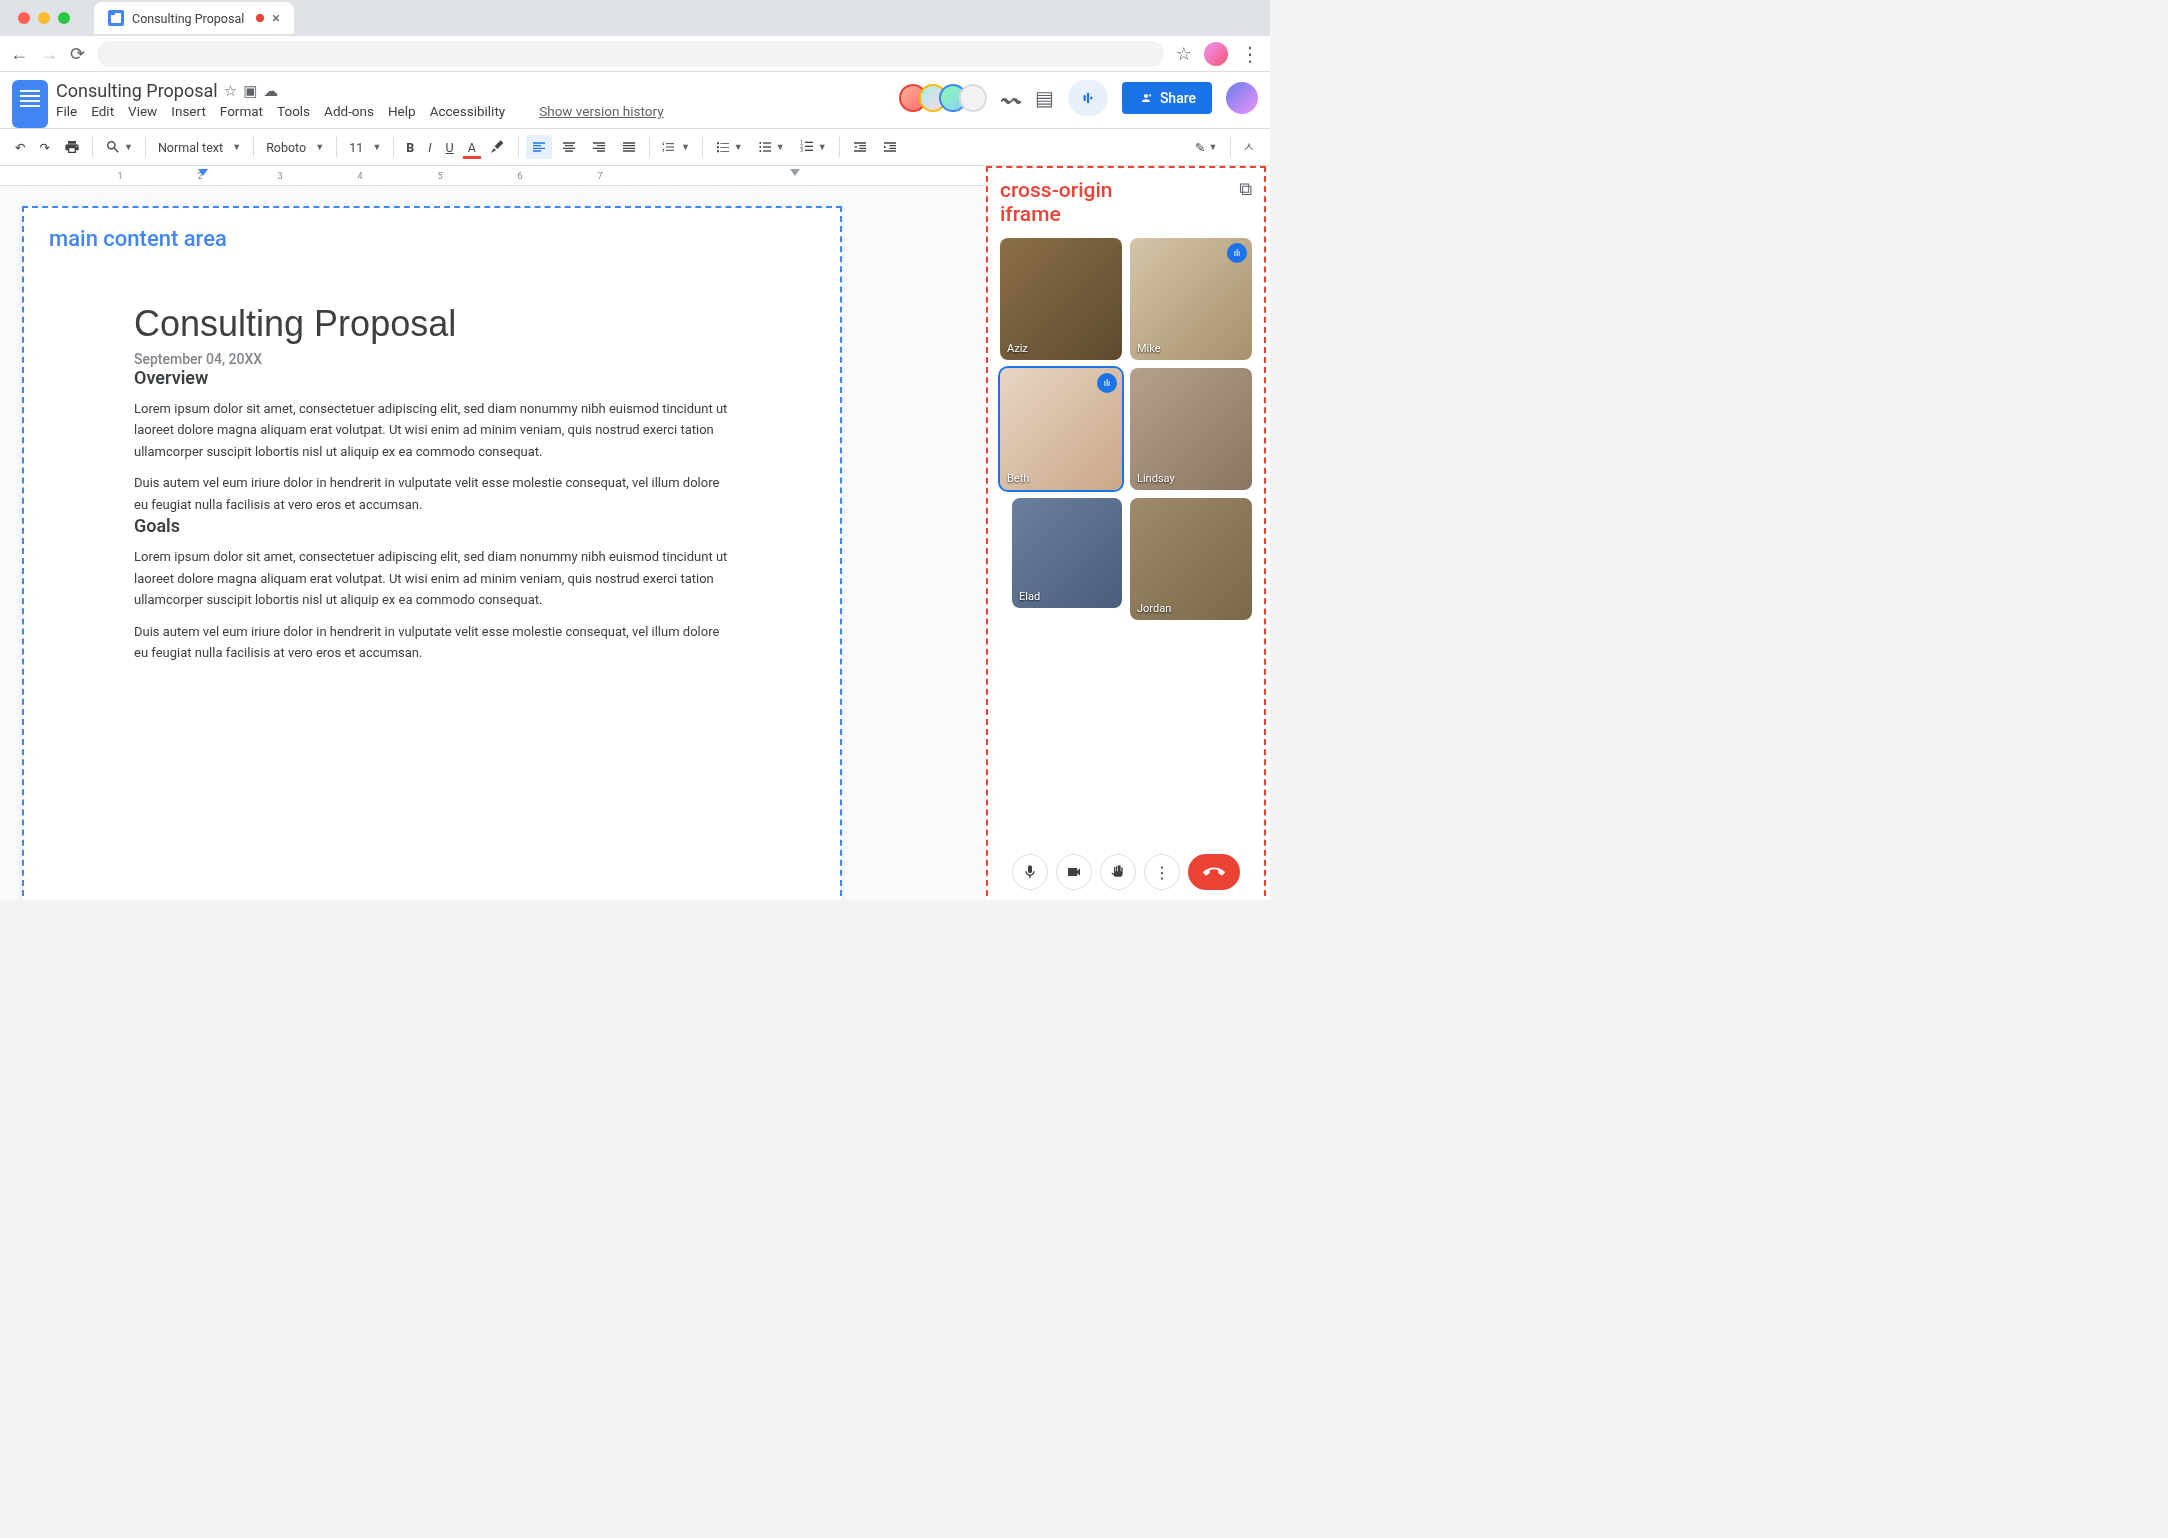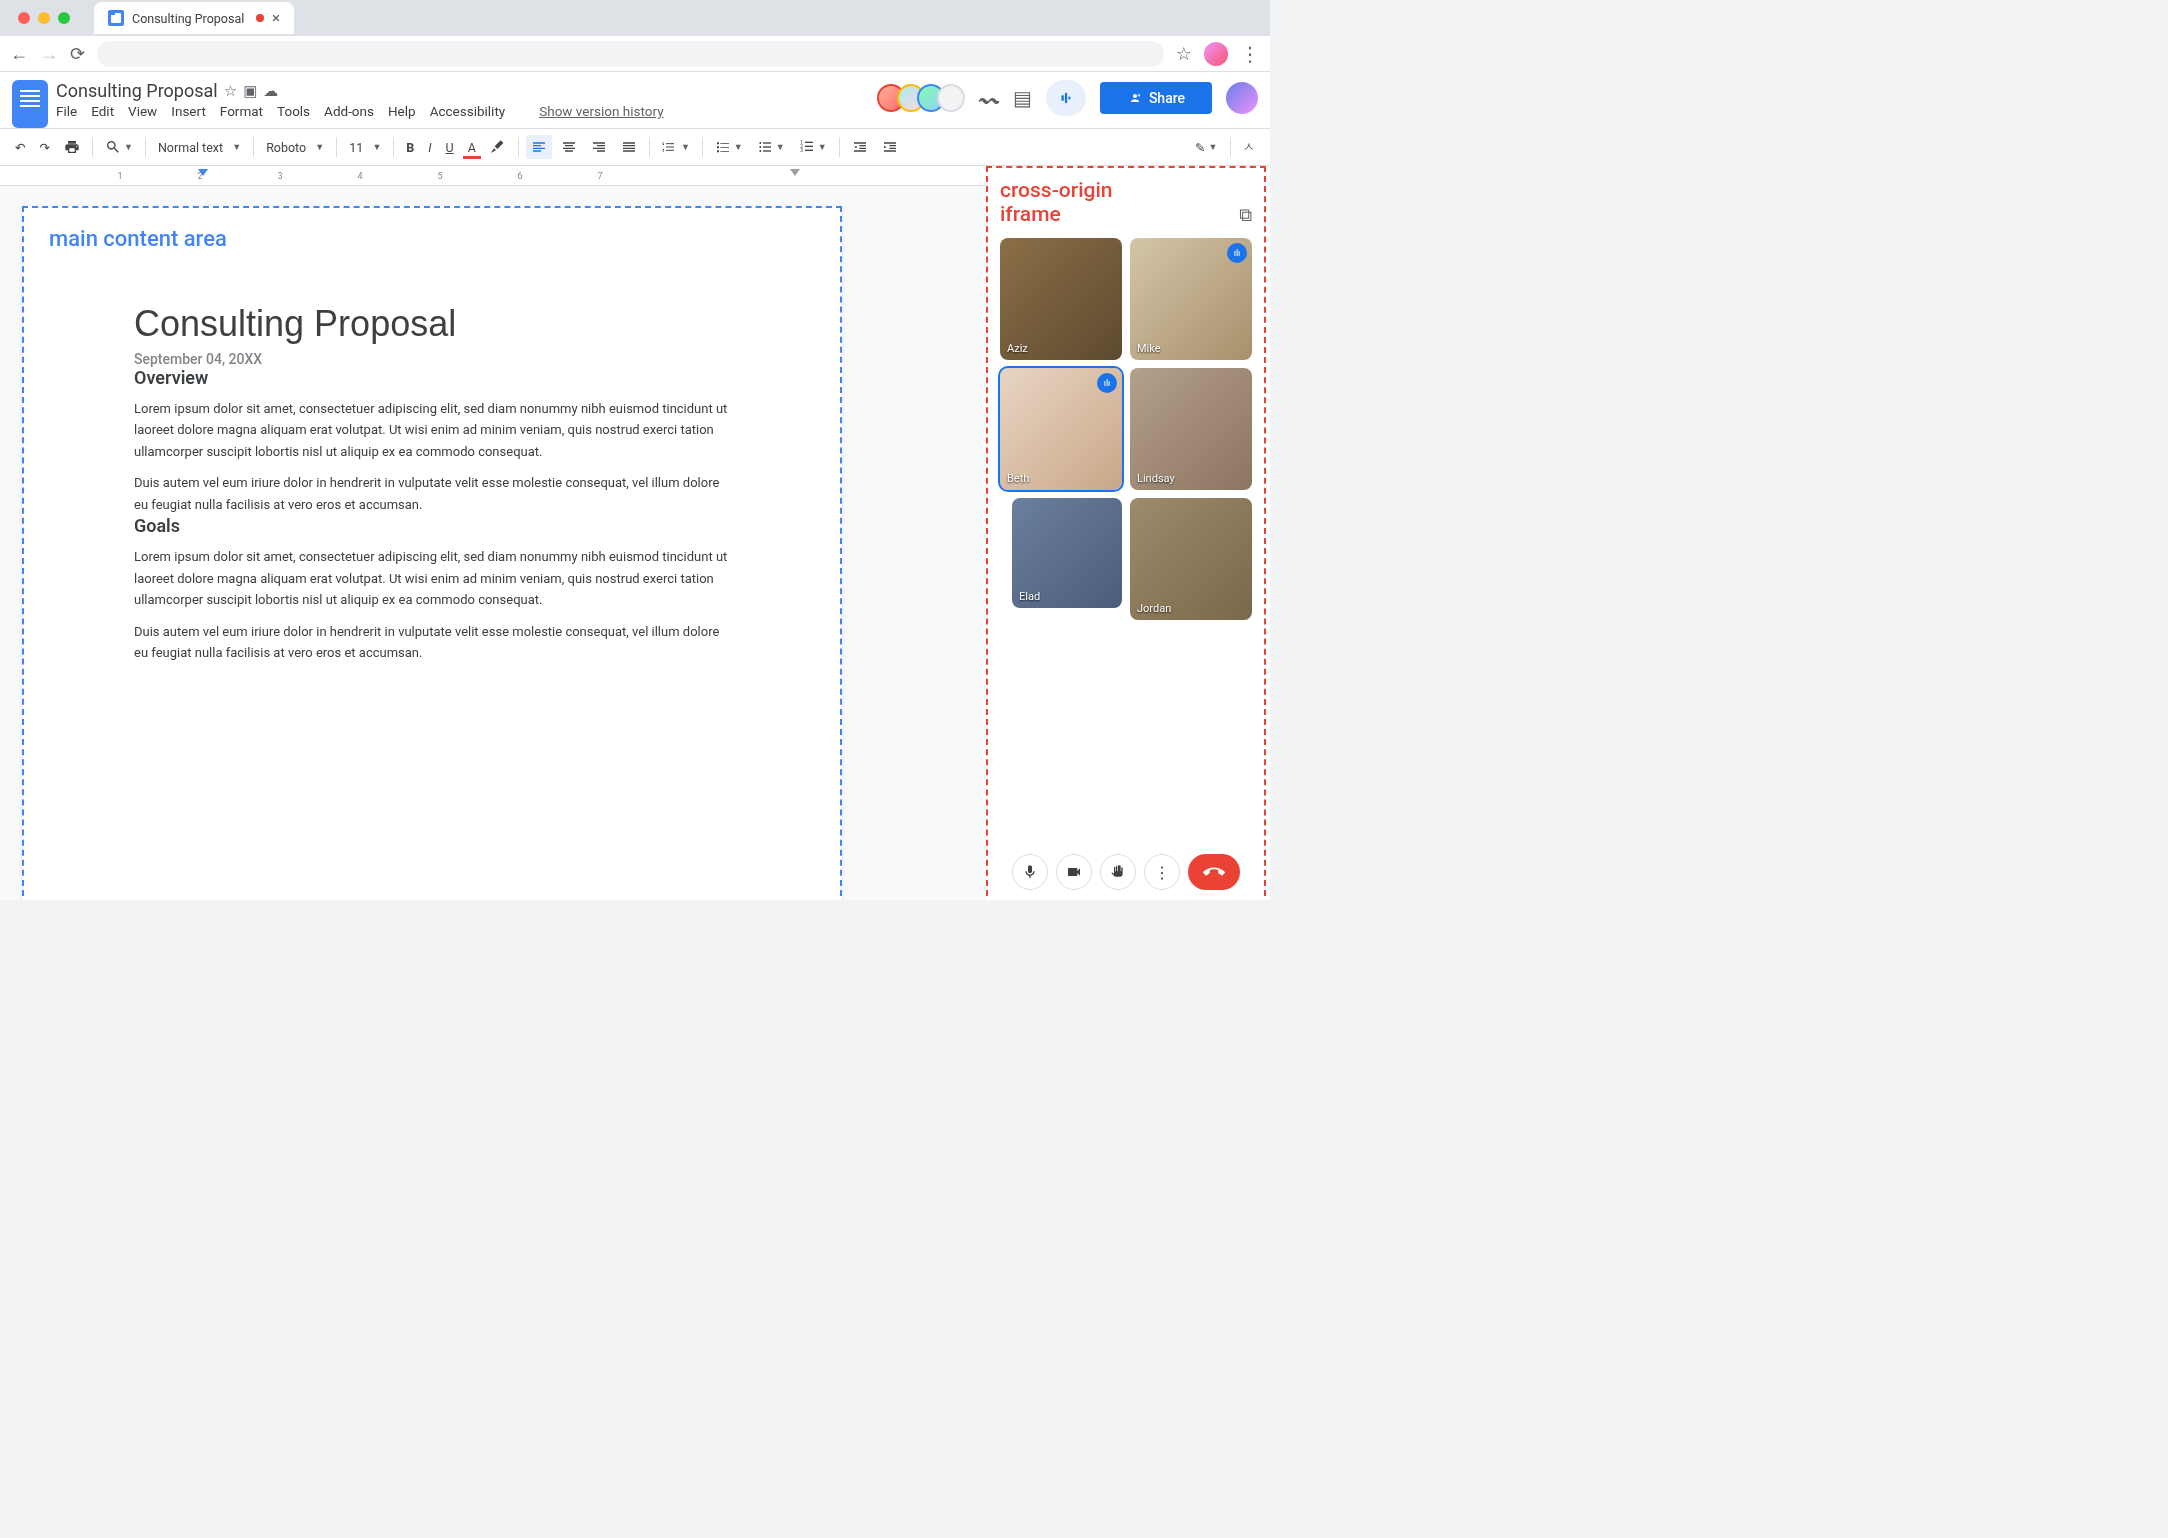--- a/index.html
+++ b/index.html
@@ -42,21 +42,21 @@
 .version-link { color: #5f6368; text-decoration: underline; margin-left: 20px; }
 .header-right { margin-left: auto; display: flex; align-items: center; gap: 14px; }
 .presence { display: flex; }
 .presence-av { width: 28px; height: 28px; border-radius: 50%; border: 2px solid; margin-left: -8px; background:#e8eaed; }
 .presence-av.a1{border-color:#ea4335;background:linear-gradient(135deg,#ffb199,#ff6b6b);}
 .presence-av.a2{border-color:#fbbc04;background:linear-gradient(135deg,#a8edea,#fed6e3);}
 .presence-av.a3{border-color:#4285f4;background:linear-gradient(135deg,#84fab0,#8fd3f4);}
 .presence-av.a4{border-color:#dadce0;background:#f1f3f4;}
 .hicon { color: #5f6368; font-size: 20px; }
 .meet-pill { background:#e8f0fe; color:#1a73e8; width:40px;height:36px;border-radius:20px;display:flex;align-items:center;justify-content:center;font-size:16px;}
-.share-btn { background:#1a73e8; color:#fff; padding: 8px 27px; border-radius: 4px; font-size:14px; font-weight:500; display:flex;align-items:center;gap:6px;}
+.share-btn { background:#1a73e8; color:#fff; padding: 8px 16px; border-radius: 4px; font-size:14px; font-weight:500; display:flex;align-items:center;gap:6px;}
 .profile-av { width:32px;height:32px;border-radius:50%;background:linear-gradient(135deg,#667eea,#f093fb);}
 
 .toolbar { display:flex; align-items:center; gap:4px; padding: 4px 10px; border-top:1px solid #dadce0;border-bottom:1px solid #dadce0; height:38px; font-size:12.5px; color:#3c4043; }
 .tb { padding:4px 5px; display:flex;align-items:center;gap:3px;color:#444;}
 .tb.sel{background:#e8f0fe;border-radius:2px;}
 .sep { width:1px;height:20px;background:#dadce0;margin:0 3px;}
 .chev{font-size:9px;color:#5f6368;}
 .toolbar svg{width:16px;height:16px;}
 
 .workspace { display:flex; height: calc(100% - 150px); }
@@ -69,21 +69,21 @@
 .ruler .marker-r::after{border-top-color:#9aa0a6;}
 .paper-wrap { padding: 20px 0 0 22px; height:100%;}
 .paper { width: 820px; background:#fff; min-height:700px; padding: 40px 110px; box-shadow: 0 1px 3px rgba(0,0,0,0.1); border:2.5px dashed #4285f4; position:relative;}
 .main-annot { color:#4285f4; font-weight:500; font-size:22px; position:absolute; top:18px; left:25px;}
 .doc-h1 { font-family:'Google Sans',Arial; font-size:36px; font-weight:400; color:#3c4043; margin-top:55px;}
 .doc-date { color:#80868b; font-size:14px; font-weight:500; margin-top:6px;}
 .doc-h2 { font-size:18px; font-weight:600; color:#3c4043; }
 .doc-p { font-size:13px; line-height:1.65; color:#3c4043; margin-top:10px;}
 
 .iframe-panel { width:280px; border:2.5px dashed #ea4335; padding:10px 12px; background:#fff; margin-right:4px; display:flex;flex-direction:column;}
-.iframe-head{display:flex;justify-content:space-between;align-items:flex-end;}
+.iframe-head{display:flex;justify-content:space-between;align-items:flex-start;}
 .iframe-annot{color:#ea4335;font-weight:500;font-size:21px;line-height:1.15;}
 .popout{color:#5f6368;font-size:18px;}
 .video-grid{display:grid;grid-template-columns:1fr 1fr;gap:8px;margin-top:12px;flex:1;align-content:start;}
 .vtile{aspect-ratio:1;border-radius:8px;position:relative;overflow:hidden;background:#888;}
 .vtile.speaking{outline:2px solid #1a73e8;}
 .vtile .vname{position:absolute;bottom:5px;left:7px;color:#fff;font-size:11px;text-shadow:0 1px 2px rgba(0,0,0,0.8);}
 .vtile .vspeak{position:absolute;top:5px;right:5px;width:20px;height:20px;background:#1a73e8;border-radius:50%;display:flex;align-items:center;justify-content:center;color:#fff;font-size:9px;}
 .v1{background:linear-gradient(135deg,#8b6f47,#5d4a2f);}
 .v2{background:linear-gradient(135deg,#d4c5a9,#a8906b);}
 .v3{background:linear-gradient(135deg,#e8d5c4,#c9a788);}

